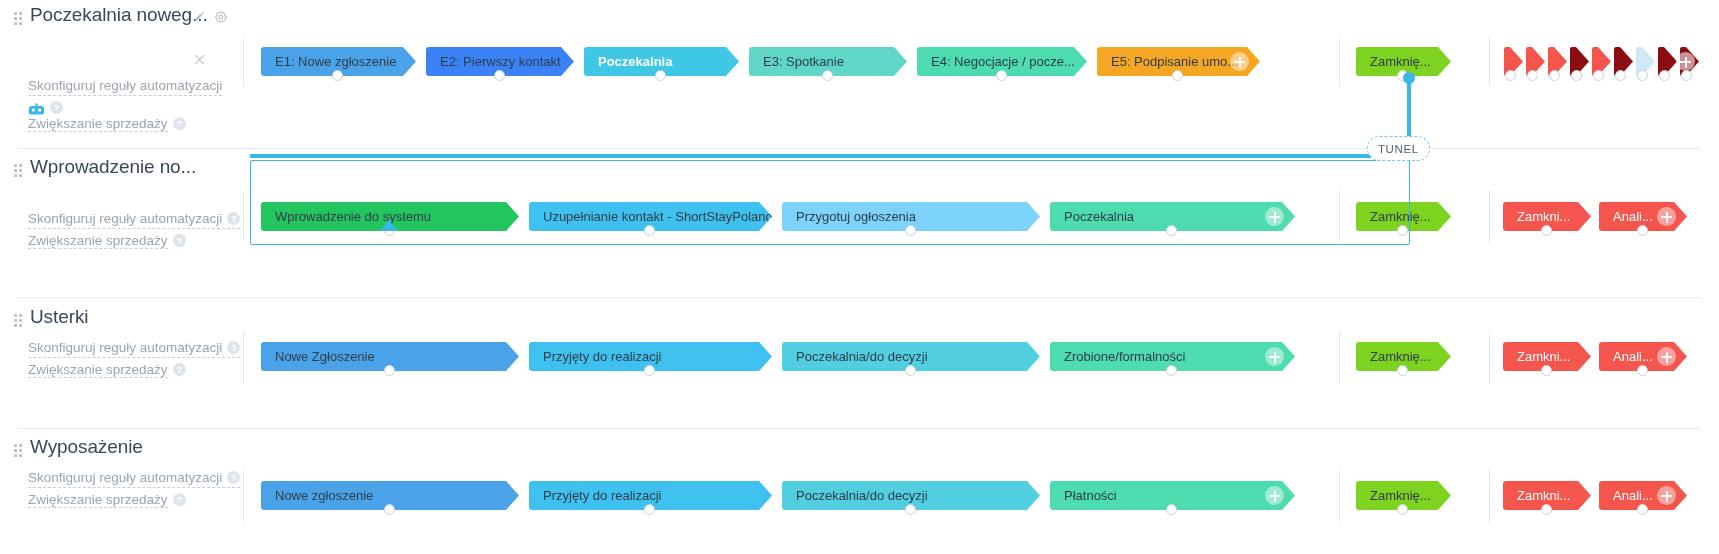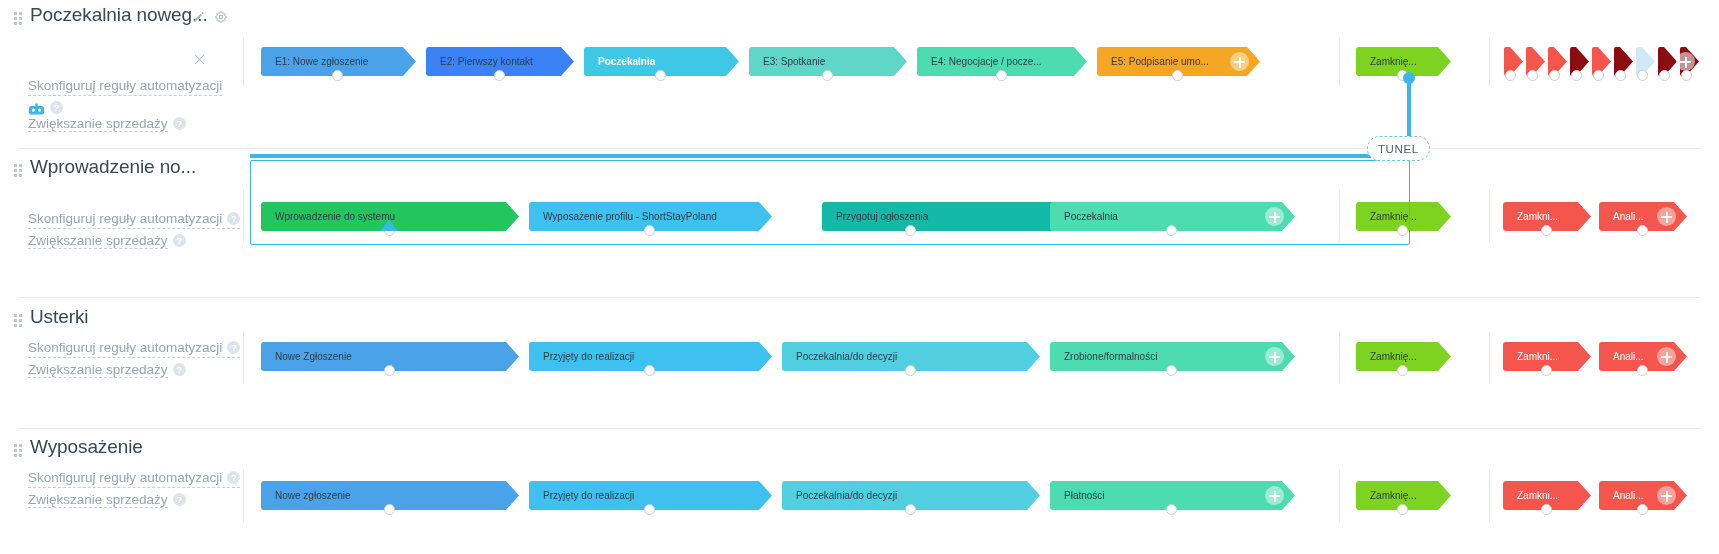--- a/index.html
+++ b/index.html
@@ -46,21 +46,21 @@
     text-align:center; vertical-align:1px; margin-left:5px; font-weight:700;
   }
   .meta-sub { position:absolute; left:28px; white-space:nowrap; }
   .bot-icon { display:inline-block; vertical-align:-4px; }
 
   .vsep { position:absolute; width:1px; background:#e4e8ec; }
   .stage {
     position:absolute; height:29px;
     display:flex; align-items:center;
     padding-left:14px; padding-right:10px;
-    font-size:10px; color:#2f3d4a;
+    font-size:13px; color:#2f3d4a;
     clip-path: polygon(0 0, calc(100% - 13px) 0, 100% 50%, calc(100% - 13px) 100%, 0 100%);
     border-radius:3px 0 0 3px;
     white-space:nowrap; overflow:hidden;
     cursor:pointer;
   }
   .stage.white-bold { color:#ffffff; font-weight:700; }
   .stage.white-txt  { color:#ffffff; }
   .stage-label { pointer-events:none; }
 
   .stage-dot {
@@ -249,24 +249,24 @@
     <div class="mini" style="left: 1658px; top: 47px; background: rgb(139, 13, 18);"></div>
     <div class="stage-dot" style="left: 1659px; top: 70px;"></div>
     <div class="mini" style="left: 1680px; top: 47px; background: rgb(139, 13, 18);"></div>
     <div class="plus-btn" style="left: 1676px; top: 52px; background: rgba(255, 255, 255, 0.55);"></div>
     <div class="stage-dot" style="left: 1681px; top: 70px;"></div>
     <div class="stage" style="left: 261px; top: 202px; width: 258px; background: #22c55e;">
       <span class="stage-label">Wprowadzenie do systemu</span>
     </div>
     <div class="stage-dot" style="left: 383.5px; top: 225px;"></div>
     <div class="stage" style="left: 529px; top: 202px; width: 243px; background: rgb(63, 193, 239);">
-      <span class="stage-label">Wyposażenie profilu - ShortStayPoland</span>
+      <span class="stage-label">Uzupełnianie kontakt - ShortStayPoland</span>
     </div>
     <div class="stage-dot" style="left: 644px; top: 225px;"></div>
-    <div class="stage" style="left: 822px; top: 202px; width: 258px; background: #14b8a6;">
+    <div class="stage" style="left: 782px; top: 202px; width: 258px; background: #7dd3fc;">
       <span class="stage-label">Przygotuj ogłoszenia</span>
     </div>
     <div class="stage-dot" style="left: 904.5px; top: 225px;"></div>
     <div class="stage" style="left: 1050px; top: 202px; width: 245px; background: rgb(77, 219, 176);">
       <span class="stage-label">Poczekalnia</span>
     </div>
     <div class="plus-btn" style="left: 1265px; top: 207px;"></div>
     <div class="stage-dot" style="left: 1166px; top: 225px;"></div>
     <div class="stage" style="left: 1356px; top: 202px; width: 95px; background: rgb(126, 211, 33);">
       <span class="stage-label">Zamknię...</span>

